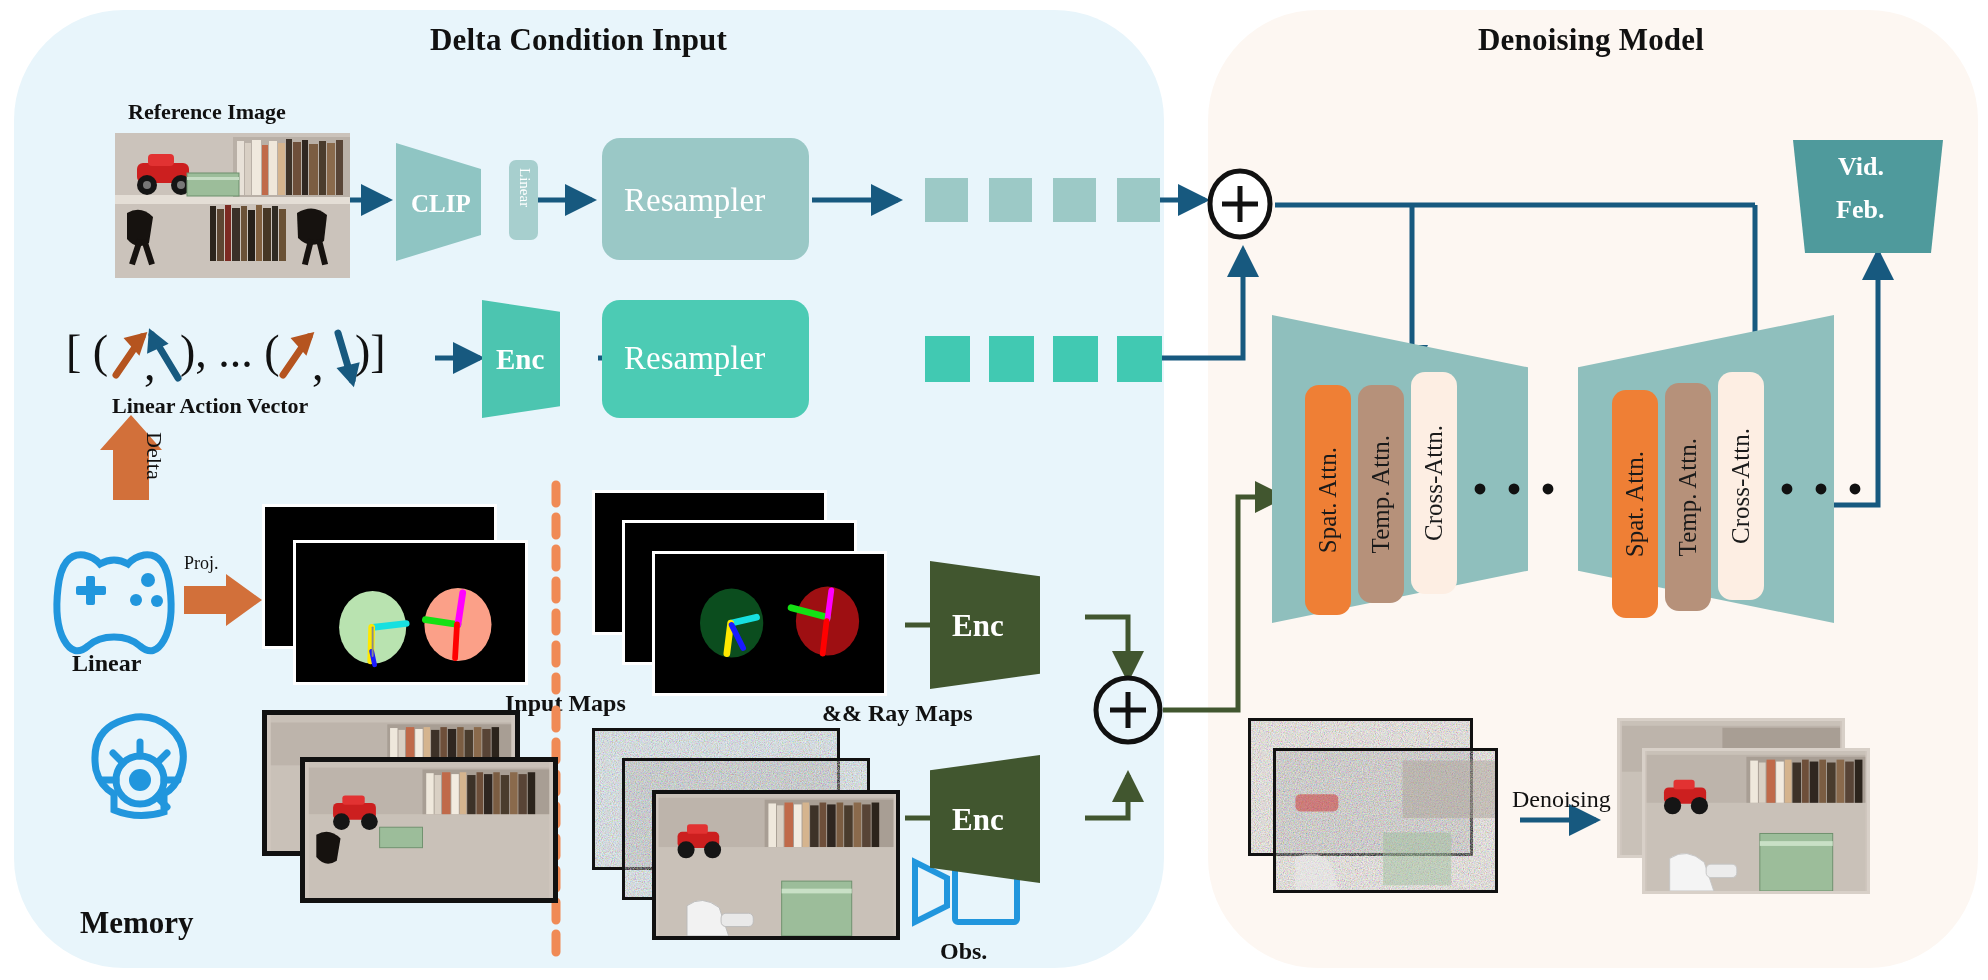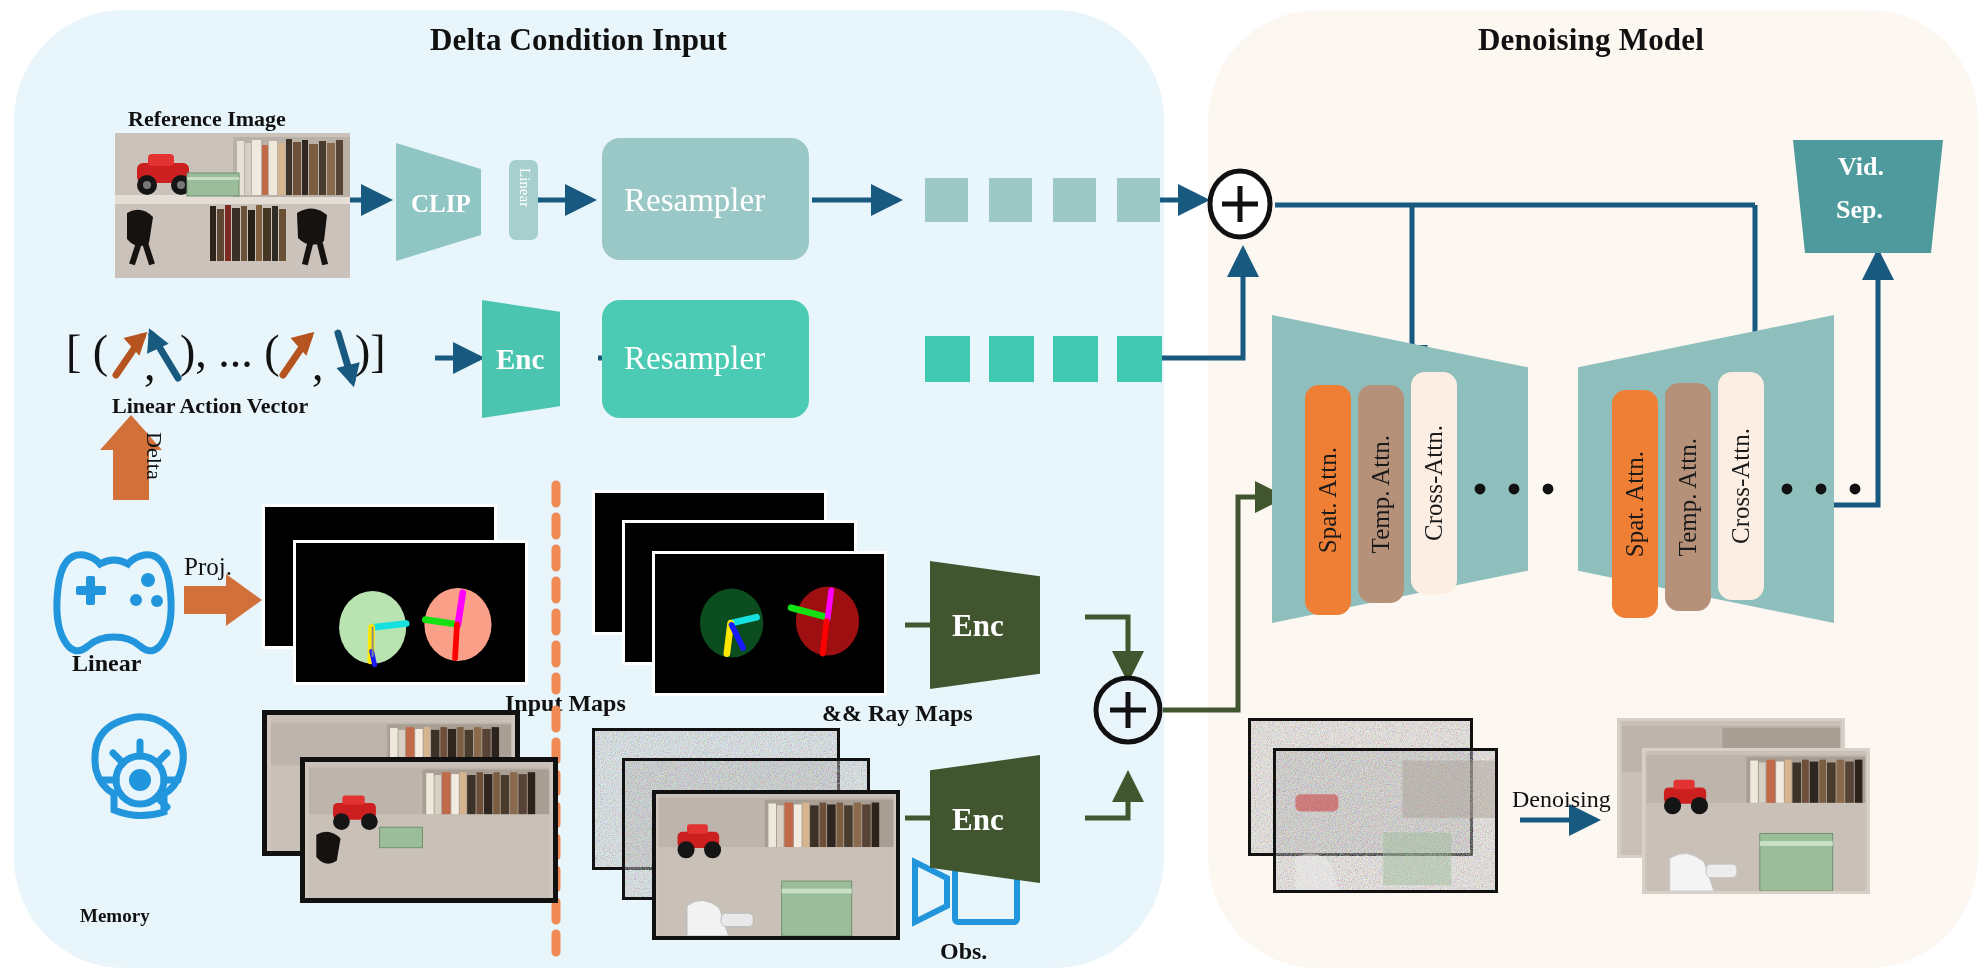--- a/index.html
+++ b/index.html
@@ -81,21 +81,21 @@
 
   <g stroke="#41562f" stroke-width="5" fill="none">
     <path d="M905,625 L960,625" marker-end="url(#ag)"></path>
     <path d="M1085,617 L1128,617 L1128,678" marker-end="url(#ag)"></path>
     <path d="M905,818 L960,818" marker-end="url(#ag)"></path>
     <path d="M1085,818 L1128,818 L1128,775" marker-end="url(#ag)"></path>
     <path d="M1163,710 L1238,710 L1238,497 L1282,497" marker-end="url(#ag)"></path>
   </g>
 </svg>
 
-<div class="lbl bold-caption" style="left:128px;top:106px;">Reference Image</div>
+<div class="lbl bold-caption" style="left:128px;top:99px;">Reference Image</div>
 
 <div class="photo" id="ref-photo" style="left:115px;top:133px;width:235px;height:145px;">
   <div class="shelfbg"></div>
   <svg viewBox="0 0 235 145" style="position:absolute;inset:0;width:100%;height:100%">
     <rect x="0" y="0" width="235" height="145" fill="#cbc3bb"></rect>
     <rect x="0" y="62" width="235" height="9" fill="#e4ded6"></rect>
     <rect x="118" y="4" width="117" height="60" fill="#b9b0a7"></rect>
     <g>
       <rect x="122" y="8" width="7" height="54" fill="#e8e1d8"></rect>
       <rect x="130" y="10" width="6" height="52" fill="#d8cfc4"></rect>
@@ -208,21 +208,21 @@
   <g fill="#2196dd">
     <rect x="76" y="586" width="30" height="9" rx="2"></rect>
     <rect x="86" y="576" width="9" height="29" rx="2"></rect>
     <circle cx="148" cy="580" r="7"></circle>
     <circle cx="136" cy="600" r="6"></circle>
     <circle cx="157" cy="601" r="6"></circle>
   </g>
 </svg>
 <div class="lbl bold-caption" style="left:72px;top:650px;font-size:24px;">Linear</div>
 
-<div class="lbl" style="left:184px;top:553px;font-size:25px;color:#111;">Proj.</div>
+<div class="lbl" style="left:184px;top:553px;font-size:18px;color:#111;">Proj.</div>
 <svg class="layer">
   <path d="M184,586 L226,586 L226,574 L262,600 L226,626 L226,614 L184,614 z" fill="#d2703a"></path>
 </svg>
 
 <div class="blk" style="left:262px;top:504px;width:235px;height:145px;border-color:#fff;"></div>
 <div class="blk" style="left:293px;top:540px;width:235px;height:145px;">
   <svg viewBox="0 0 235 145" style="width:100%;height:100%">
     <rect width="235" height="145" fill="#000"></rect>
     <ellipse cx="78" cy="88" rx="35" ry="38" fill="#b9e3b0"></ellipse>
     <g stroke-linecap="round">
@@ -280,21 +280,21 @@
     <circle cx="140" cy="780" r="24"></circle>
     <circle cx="140" cy="780" r="11" fill="#2196dd" stroke="none"></circle>
     <line x1="140" y1="756" x2="140" y2="742"></line>
     <line x1="157" y1="763" x2="167" y2="753"></line>
     <line x1="164" y1="780" x2="178" y2="780"></line>
     <line x1="157" y1="797" x2="167" y2="807"></line>
     <line x1="123" y1="763" x2="113" y2="753"></line>
     <line x1="116" y1="780" x2="102" y2="780"></line>
   </g>
 </svg>
-<div class="lbl bold-caption" style="left:80px;top:905px;font-size:19px;">Memory</div>
+<div class="lbl bold-caption" style="left:80px;top:905px;font-size:31px;">Memory</div>
 
 <div class="photo" style="left:262px;top:710px;width:258px;height:146px;border:5px solid #111;box-sizing:border-box;">
   <svg viewBox="0 0 258 146" style="position:absolute;inset:0;width:100%;height:100%">
     <rect width="258" height="146" fill="#c9c1b8"></rect>
     <rect x="0" y="8" width="258" height="46" fill="#bdb4ab"></rect>
     <rect x="125" y="10" width="133" height="44" fill="#a89e94"></rect>
     <g>
       <rect x="128" y="14" width="8" height="40" fill="#efe8dc"></rect>
       <rect x="137" y="16" width="7" height="38" fill="#d9d0c4"></rect>
       <rect x="145" y="13" width="9" height="41" fill="#c06a4a"></rect>
@@ -448,21 +448,21 @@
   <span>Temp. Attn.</span>
 </div>
 <div class="attn-chip" style="left:1718px;top:372px;width:46px;height:228px;background:#fdeee3;">
   <span>Cross-Attn.</span>
 </div>
 <div class="dots" style="left:1780px;top:470px;">• • •</div>
 
 <div class="trapz" style="left:1793px;top:140px;width:150px;height:113px;
      background:#4f9a9c;clip-path:polygon(0% 0%,100% 0%,92% 100%,8% 100%);"></div>
 <div class="lbl white-label" style="left:1838px;top:152px;font-size:26px;">Vid.</div>
-<div class="lbl white-label" style="left:1836px;top:195px;font-size:26px;">Sep.</div>
+<div class="lbl white-label" style="left:1836px;top:195px;font-size:26px;">Feb.</div>
 
 <div class="noise-half" style="left:1248px;top:718px;width:225px;height:138px;">
   <svg viewBox="0 0 225 138" style="width:100%;height:100%" preserveAspectRatio="none">
     <defs>
         <filter id="nz3">
           <feTurbulence type="fractalNoise" baseFrequency="0.9" numOctaves="3"></feTurbulence>
         </filter>
       </defs>
     <rect width="225" height="138" filter="url(#nz3)"></rect>
   </svg>

